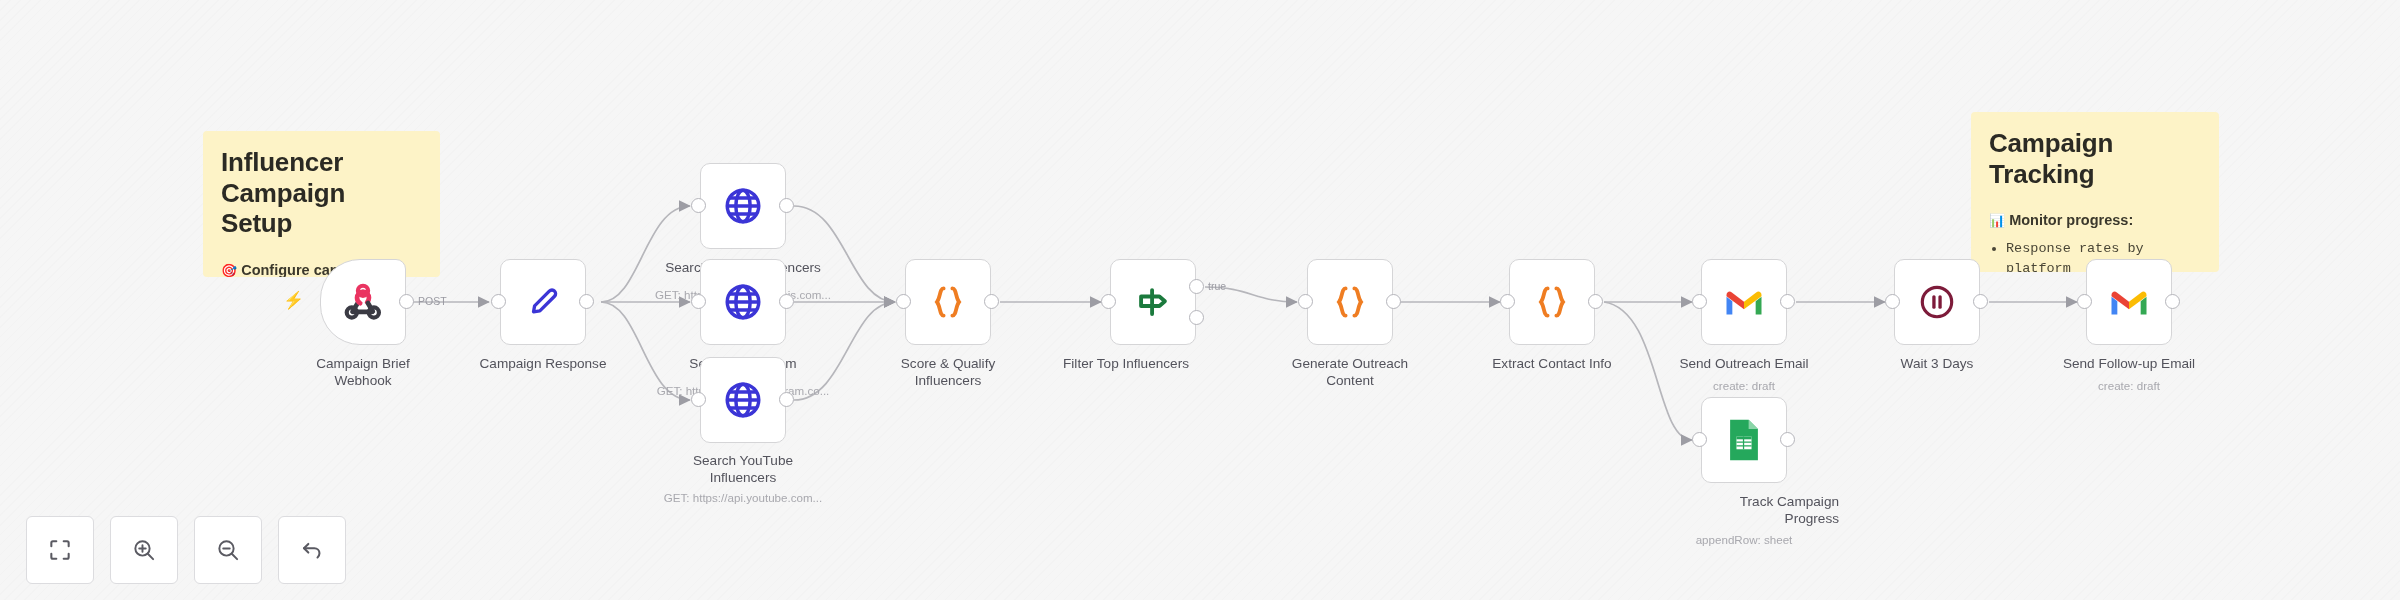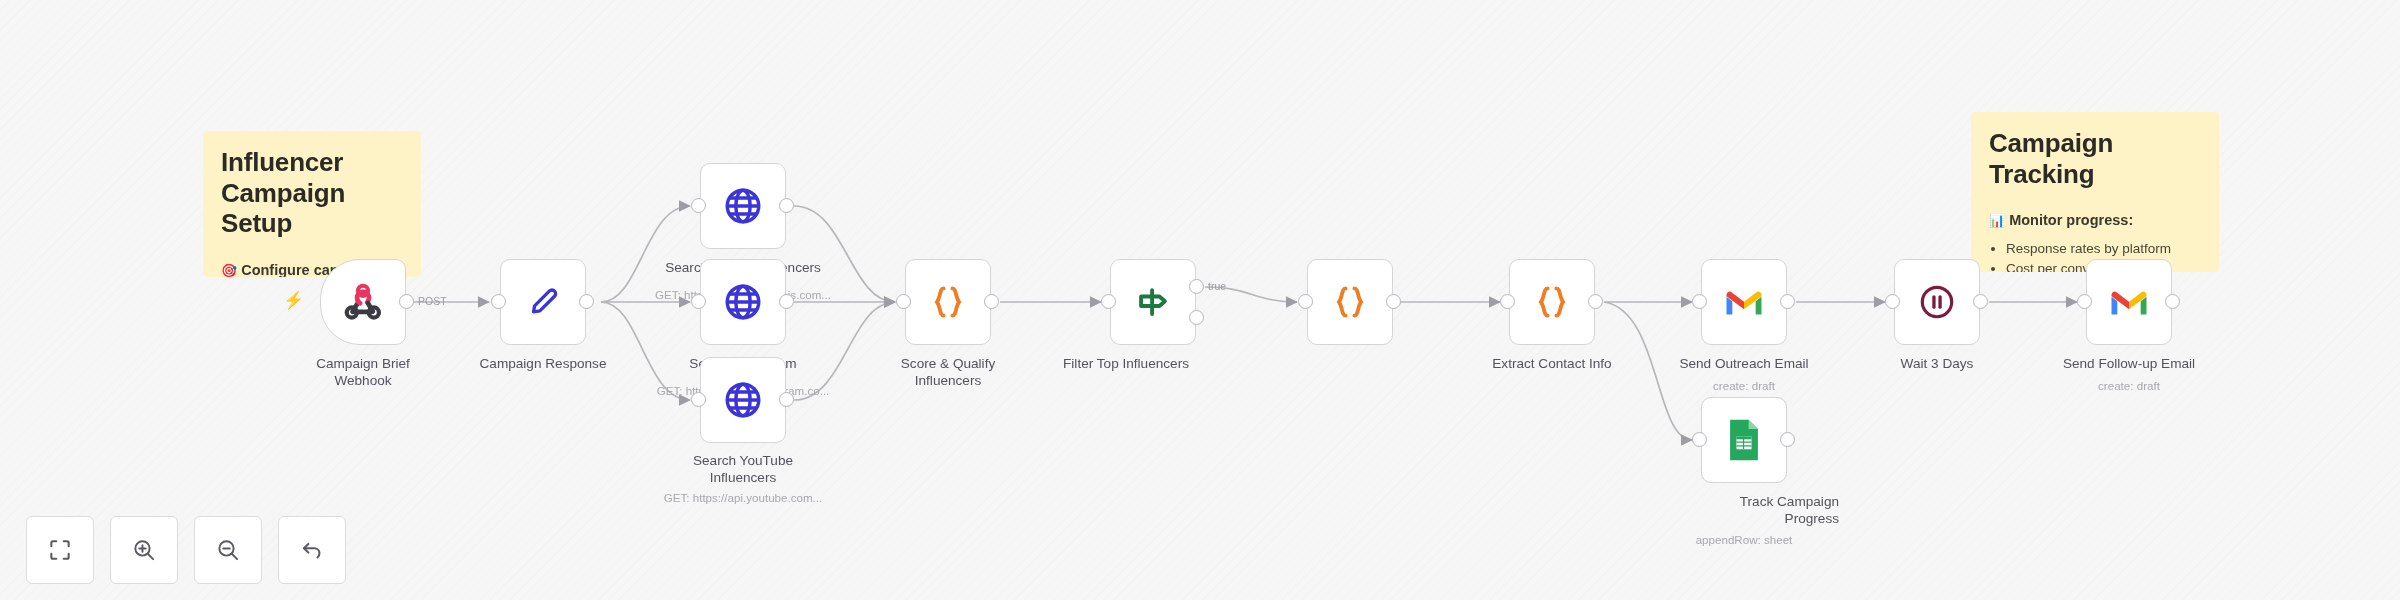--- a/index.html
+++ b/index.html
@@ -28,21 +28,21 @@
   .sticky .st-title{
     font-size:26px;font-weight:700;line-height:1.18;color:#2b2a24;
     letter-spacing:-.2px;
   }
   .sticky .st-sub{
     margin-top:22px;font-size:14.5px;font-weight:700;color:#3b382c;
     line-height:1.35;
   }
   .sticky .st-sub .emo{font-size:13px;margin-right:4px;}
   .sticky ul{margin:8px 0 0 0;padding-left:17px;}
-  .sticky li{font-size:13.5px;line-height:1.5;color:#4a4staging;color:#4a4636;}
+  .sticky li{font-size:13.5px;line-height:1.5;color:#4a4staging;color:#4a4636;font-family:Liberation Mono, monospace;}
   
   .node{
     position:absolute;
     width:86px;height:86px;
     background:#fff;
     border:1.4px solid #d5d5d7;
     border-radius:10px;
     box-sizing:border-box;
     display:flex;align-items:center;justify-content:center;
     z-index:6;
@@ -123,21 +123,21 @@
       <path d="M1604,302 L1692,302"></path>
 
       <path d="M1604,302 C 1660,310 1655,440 1692,440"></path>
 
       <path d="M1796,302 L1885,302"></path>
 
       <path d="M1989,302 L2077,302"></path>
     </g>
   </svg>
 
-  <div class="sticky" style="left:203px;top:131px;width:218px;height:146px;">
+  <div class="sticky" style="left:203px;top:131px;width:237px;height:146px;">
     <div class="st-title" style="white-space:pre-line;">Influencer
 Campaign Setup</div>
     <div class="st-sub">
       <span class="emo">🎯</span><span>Configure campaign parameters:</span>
     </div>
 
   </div>
   <div style="position:absolute;left:283px;top:290px;font-size:17px;color:#f0562a;z-index:3;">⚡</div>
 
   <div class="sticky" style="left:1971px;top:112px;width:248px;height:160px;">
@@ -257,20 +257,22 @@
   <div class="node" style="left:1307px;top:259px;">
     <span class="glyph">
       <svg width="44" height="44" viewBox="0 0 24 24">
         <path d="M9.6 4.6 C7.4 4.6 7.9 9.6 6 12 C7.9 14.4 7.4 19.4 9.6 19.4" fill="none" stroke="#ef7d22" stroke-width="2.1" stroke-linecap="round"></path>
         <path d="M14.4 4.6 C16.6 4.6 16.1 9.6 18 12 C16.1 14.4 16.6 19.4 14.4 19.4" fill="none" stroke="#ef7d22" stroke-width="2.1" stroke-linecap="round"></path>
       </svg>
     </span>
   </div>
   <div class="port" style="left:1298px;top:294px;"></div>
   <div class="port" style="left:1386px;top:294px;"></div>
+  <div class="label" style="left:1255px;top:355px;white-space:pre-line;">Generate Outreach
+Content</div>
 
   <div class="node" style="left:1509px;top:259px;">
     <span class="glyph">
       <svg width="44" height="44" viewBox="0 0 24 24">
         <path d="M9.6 4.6 C7.4 4.6 7.9 9.6 6 12 C7.9 14.4 7.4 19.4 9.6 19.4" fill="none" stroke="#ef7d22" stroke-width="2.1" stroke-linecap="round"></path>
         <path d="M14.4 4.6 C16.6 4.6 16.1 9.6 18 12 C16.1 14.4 16.6 19.4 14.4 19.4" fill="none" stroke="#ef7d22" stroke-width="2.1" stroke-linecap="round"></path>
       </svg>
     </span>
   </div>
   <div class="port" style="left:1500px;top:294px;"></div>

